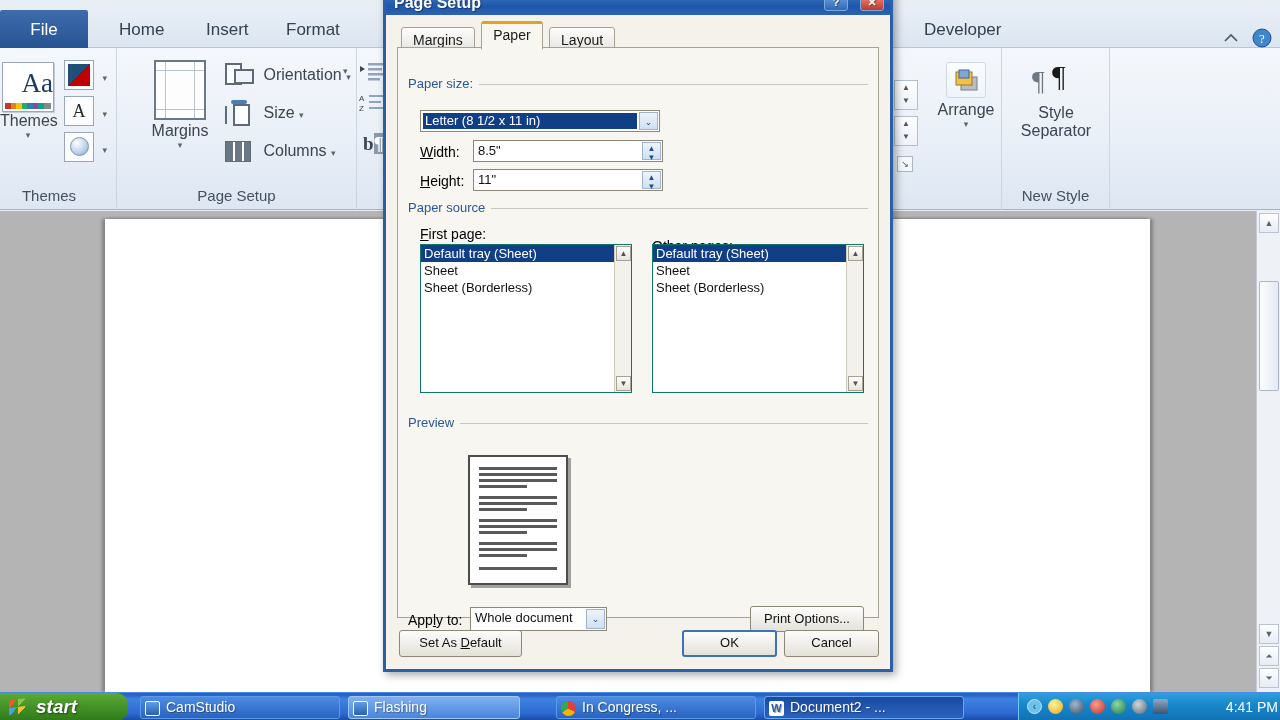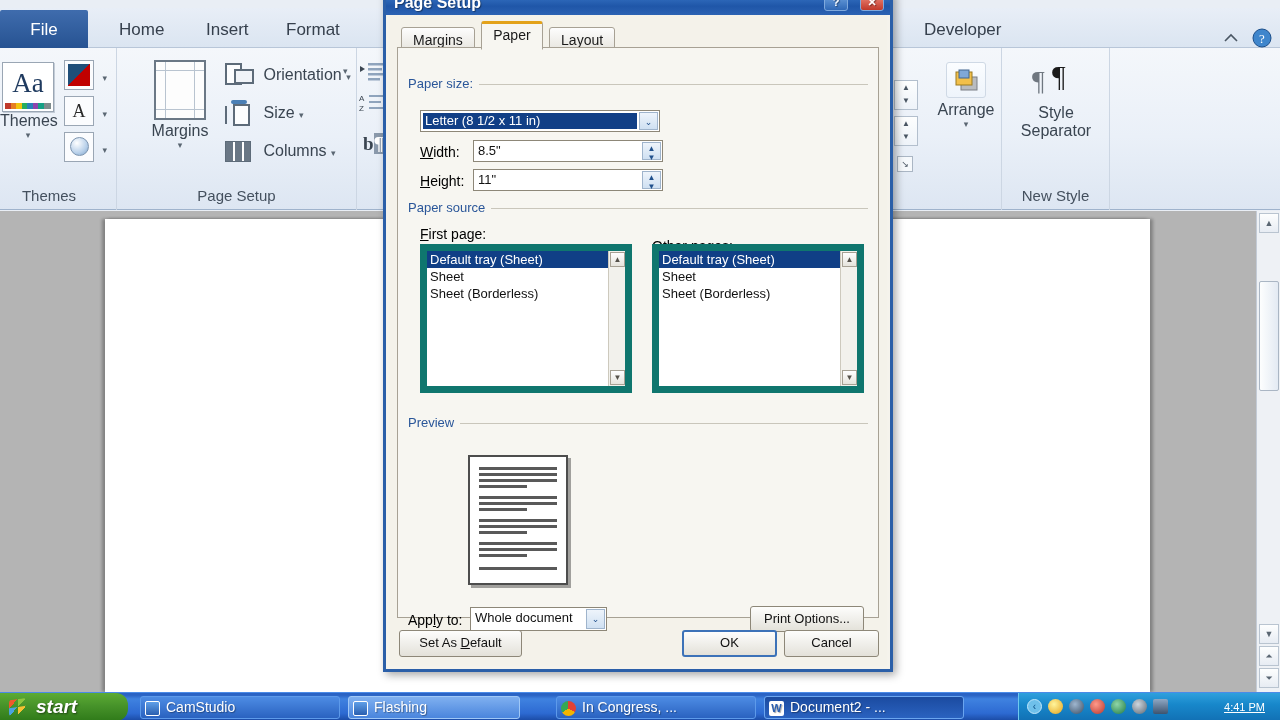--- a/index.html
+++ b/index.html
@@ -75,21 +75,21 @@
     width: 56px; text-align: center;
   }
   #themes-aa {
     width: 52px; height: 50px; margin: 0 auto;
     background: #ffffff; border: 1px solid #9aa6b4;
     position: relative;
     box-shadow: 1px 1px 0 #c3ccd7;
   }
   #themes-aa .aa {
     font-family: "Liberation Serif", serif;
-    font-size: 27px; color: #1f3a5f; line-height: 40px;
+    font-size: 27px; color: #1f3a5f; line-height: 40px; text-align: right;
   }
   #themes-aa .swatches {
     position: absolute; left: 2px; bottom: 2px; right: 2px; height: 6px;
     background: linear-gradient(90deg,#c0392b 0 12%,#e67e22 12% 24%,#f1c40f 24% 36%,
       #27ae60 36% 48%,#2980b9 48% 60%,#8e44ad 60% 72%,#16a085 72% 84%,#7f8c8d 84% 100%);
   }
   #themes-stack { position: absolute; left: 82px; top: 12px; }
   .theme-sq {
     width: 30px; height: 30px; margin-bottom: 6px;
     border: 1px solid #9aa6b4; background: #fbfcfe;
@@ -276,21 +276,21 @@
   .spinner {
     position: absolute; right: 1px; top: 1px; width: 19px; bottom: 1px;
     background: linear-gradient(#eef4fb,#cfe0f2);
     border: 1px solid #9fb4cc;
     color: #20508c; font-size: 8px; text-align: center; line-height: 9px;
     padding-top: 1px;
   }
 
   .listbox {
     position: absolute; background: #ffffff;
-    border: 7px solid #0f766e;
+    border: 1px solid #0f766e;
     overflow: hidden;
   }
   .lb-item {
     font-size: 13px; color: #111; padding: 1px 3px; line-height: 15px;
     white-space: nowrap;
   }
   .lb-item.sel { background: #103f86; color: #ffffff; }
   .lb-scroll {
     position: absolute; right: 0; top: 0; bottom: 0; width: 17px;
     background: #f2f1ec; border-left: 1px solid #cdc9bd;
@@ -372,22 +372,22 @@
     position: absolute; left: 4px; top: 4px; width: 15px; height: 15px;
     border-radius: 2px;
   }
   #tray {
     position: absolute; right: 0; top: 0; height: 28px;
     background: linear-gradient(#2fa0dd 0%, #1888cb 40%, #1170b4 100%);
     border-left: 1px solid #6fc8ef;
     padding: 0 8px 0 6px;
   }
   #tray-clock {
-    position: absolute; right: 15px; top: 0; line-height: 28px;
-    color: #ffffff; font-size: 11px; text-decoration: underline;
+    position: absolute; right: 2px; top: 0; line-height: 28px;
+    color: #ffffff; font-size: 14px;
   }
   .tray-icon {
     position: absolute; top: 6px; width: 15px; height: 15px; border-radius: 50%;
   }
 </style>
 </head>
 <body>
 
 <div id="screen">
 

